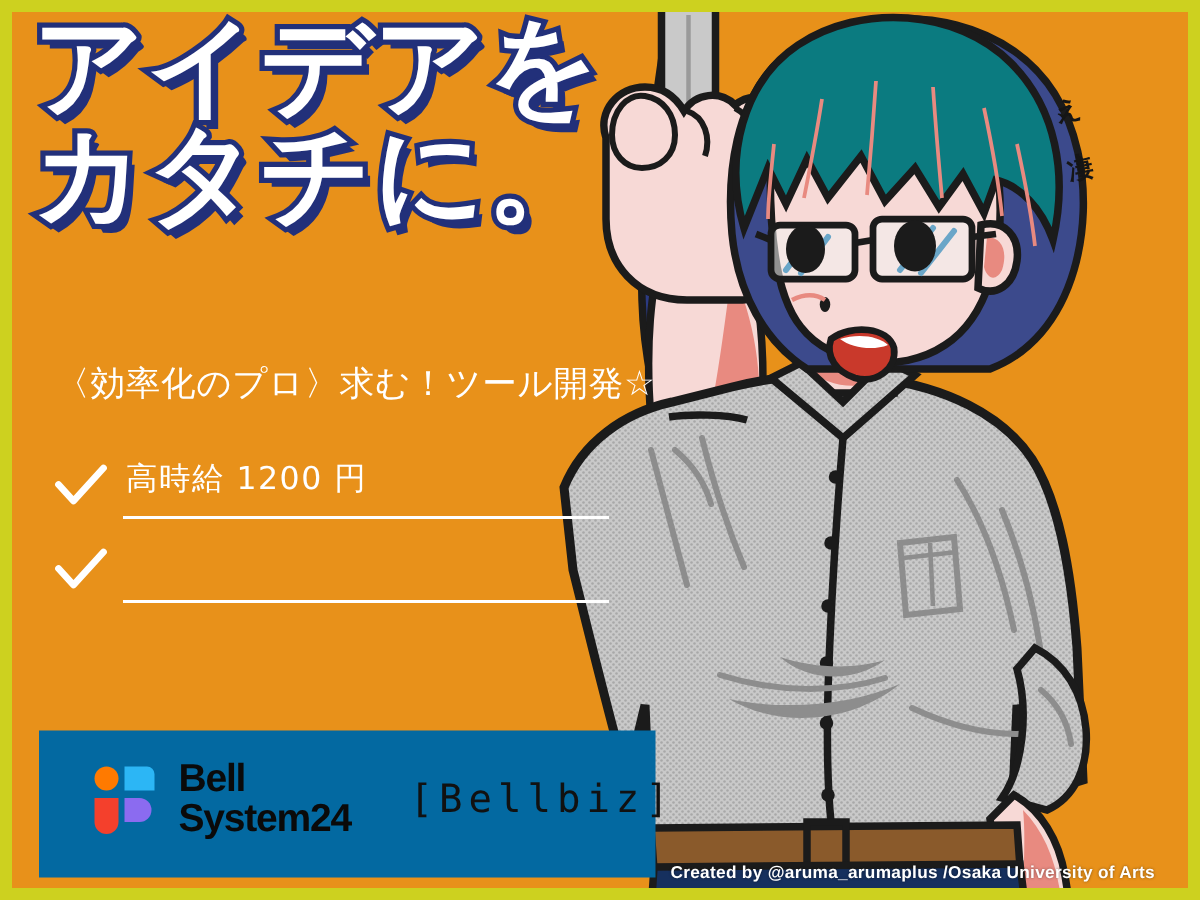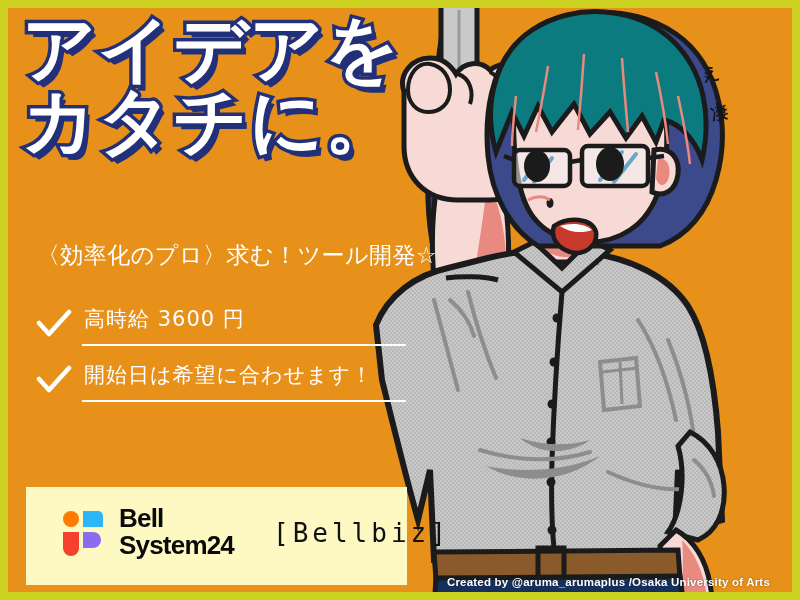--- a/index.html
+++ b/index.html
@@ -14,21 +14,21 @@
   }
   
   .bg{
     position:absolute;left:8px;top:8px;right:8px;bottom:8px;
     background:#e8911a;overflow:hidden;
   }
 
   
   .headline{
     position:absolute;left:14px;top:6px;width:420px;
-    font-family:Liberation Serif, serif;
+    font-family:Liberation Mono, monospace;
     font-weight:bold;color:#ffffff;
     font-size:73px;line-height:0.98;letter-spacing:1px;
     -webkit-text-stroke:7px #22307a;
     paint-order:stroke fill;
     text-shadow:5px 6px 0 #22307a;
     white-space:pre;
   }
   .headline .l1{display:block;}
   .headline .l2{display:block;}
 
@@ -52,22 +52,22 @@
     color:#ffffff;font-size:21px;letter-spacing:1px;
     font-family:"DejaVu Sans","Liberation Sans",sans-serif;
     white-space:nowrap;
   }
   .bullet .rule{
     position:absolute;left:46px;right:10px;top:41px;height:2px;background:#ffffff;
   }
 
   
   .logobox{
-    position:absolute;left:18px;top:479px;width:381px;height:98px;
-    background:#fef9c3;
+    position:absolute;left:18px;top:479px;width:411px;height:98px;
+    background:#0369a1;
   }
   .logo-mark{position:absolute;left:36px;top:23px;width:48px;height:48px;}
   .bs-text{
     position:absolute;left:93px;top:18px;
     color:#0a0a0a;font-weight:bold;font-size:26px;line-height:1.02;
     letter-spacing:-0.8px;
     font-family:"Liberation Sans","DejaVu Sans",sans-serif;
   }
   .bs-text span{display:block;}
   .bellbiz{
@@ -251,32 +251,31 @@
     <div class="subhead">〈効率化のプロ〉求む！ツール開発☆</div>
 
     <div class="bullets">
 
       <div class="bullet">
         <span class="chk">
           <svg viewBox="0 0 36 30" width="36" height="30">
               <path d="M3 14 L13 25 L33 3" fill="none" stroke="#ffffff" stroke-width="4.5" stroke-linecap="round" stroke-linejoin="round"></path>
             </svg>
         </span>
-        <span class="txt">高時給 3600 円</span>
+        <span class="txt">高時給 1200 円</span>
         <span class="rule"></span>
       </div>
 
 
       <div class="bullet">
         <span class="chk">
           <svg viewBox="0 0 36 30" width="36" height="30">
               <path d="M3 14 L13 25 L33 3" fill="none" stroke="#ffffff" stroke-width="4.5" stroke-linecap="round" stroke-linejoin="round"></path>
             </svg>
         </span>
-        <span class="txt">開始日は希望に合わせます！</span>
         <span class="rule"></span>
       </div>
 
     </div>
 
     <div class="logobox">
       <span class="logo-mark">
         <svg viewBox="0 0 48 48" width="48" height="48">
           <path d="M1 9 A8 8 0 0 1 17 9 A8 8 0 0 1 1 9 Z" fill="#ff7a00"></path>
           <path d="M21 1 L36 1 A5 5 0 0 1 41 6 L41 17 L21 17 Z" fill="#2cb6f5"></path>

